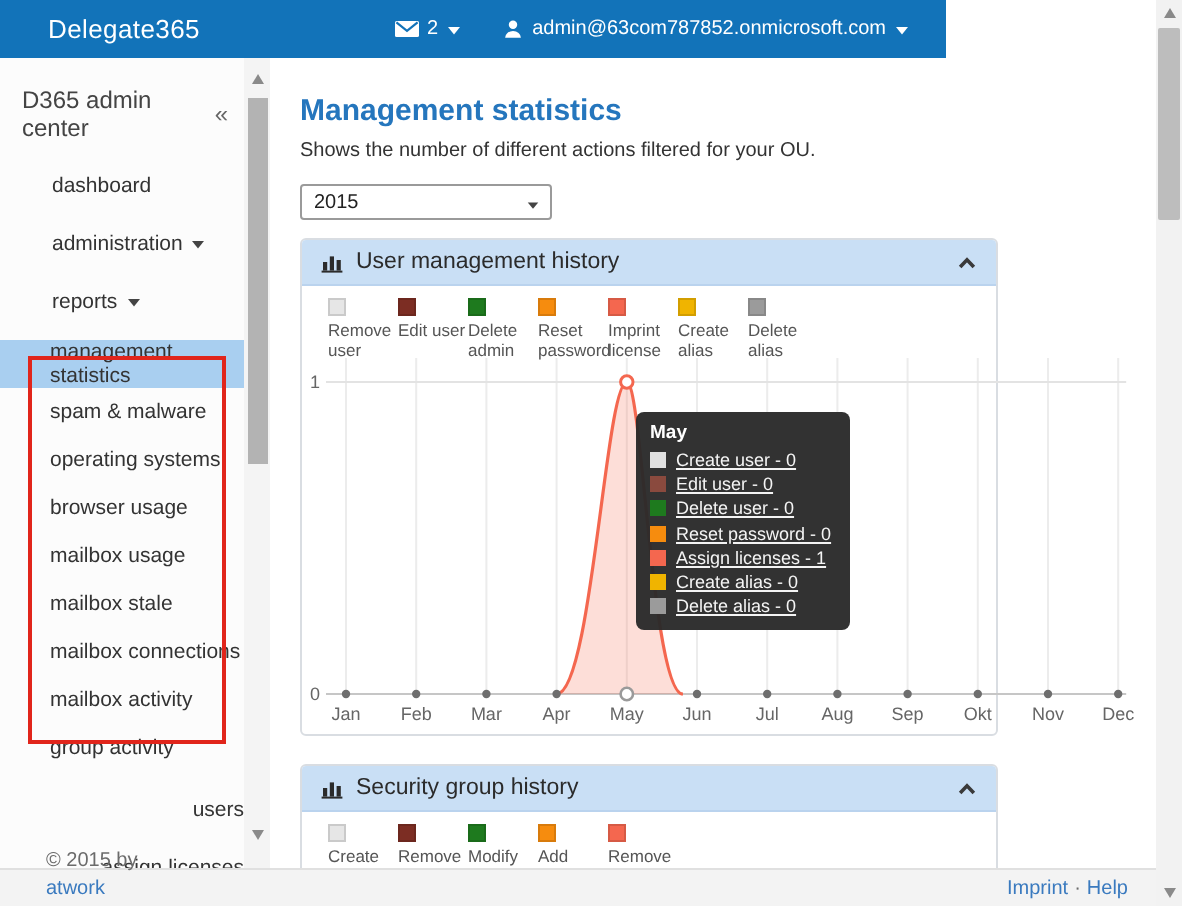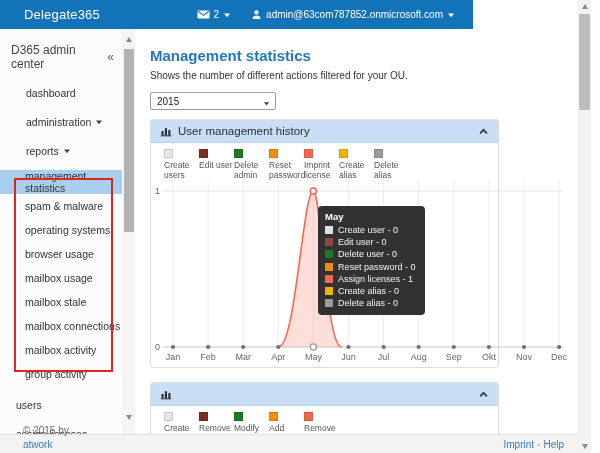--- a/index.html
+++ b/index.html
@@ -34,21 +34,21 @@
   .top-list li { height:20px; margin-bottom:9px; display:flex; align-items:center; padding-left:10px;
     font-size:10.5px; color:#333; cursor:pointer; }
   .s-icon { width:13px; display:flex; color:#3d3d3d; margin-right:3px; }
   .s-caret { margin-left:4px; display:flex; color:#444; }
   .sub-list { margin-top:2px; }
   .sub-list li { height:24px; display:flex; align-items:center; padding-left:25px;
     font-size:10.5px; color:#333; cursor:pointer; }
   .sub-list li.active { background:#a9cff0; }
   .bottom-list { margin-top:9px; }
   .bottom-list li { height:20px; margin-bottom:9px; display:flex; align-items:center; padding-left:0;
-    font-size:10.5px; color:#333; cursor:pointer; }
+    font-size:10.5px; color:#333; cursor:pointer;justify-content:flex-end; }
 
   
   .sidescroll { position:absolute; left:122px; top:29px; width:13px; height:405px; background:#f4f4f4; }
   .ss-up { position:absolute; top:5px; left:0; width:13px; height:10px; display:flex; align-items:center; justify-content:center; }
   .ss-thumb { position:absolute; left:1.5px; top:20px; width:10px; height:183px; background:#b3b3b3; }
   .ss-down { position:absolute; bottom:12px; left:0; width:13px; height:10px; display:flex; align-items:center; justify-content:center; }
 
   
   .main { position:absolute; left:135px; top:29px; width:442px; height:405px; background:#fff; }
   .main-title { margin:18px 0 0 15px; font-size:15px; color:#2576bd; }
@@ -76,21 +76,21 @@
 
   #chart-svg { position:absolute; left:0; top:32px; }
   .axis { font-family:"Liberation Sans",sans-serif; font-size:9px; fill:#666; }
 
   
   .tooltip { position:absolute; left:318px; top:206px; z-index:30; background:rgba(42,42,42,.96);
     border-radius:4px; padding:5px 9px 6px 7px; color:#fff; pointer-events:none; }
   .tt-title { font-size:9.5px; font-weight:bold; margin-bottom:2px; }
   .tt-row { display:flex; align-items:center; height:12.2px; white-space:nowrap; }
   .tt-sq { width:8px; height:8px; margin-right:5px; flex:none; }
-  .tt-text { font-size:9px; color:#f4f4f4; }
+  .tt-text { font-size:9px; color:#f4f4f4;text-decoration:underline; }
 
   
   .footer { position:absolute; left:0; top:434px; width:578px; height:19px; background:#f3f3f3;
     border-top:1px solid #e0e0e0; display:flex; align-items:center; font-size:10px; color:#6b6b6b; z-index:40; }
   .f-left { margin-left:23px; display:flex; gap:3px;flex-direction:column; }
   .f-right { margin-left:auto; margin-right:14px; display:flex; gap:3px; }
   .footer a { color:#3a7abf; text-decoration:none; cursor:pointer; }
 
   
   .annotation-box { position:absolute; left:14px; top:178px; width:99px; height:194px;
@@ -258,21 +258,21 @@
             <svg width="11" height="9" viewBox="0 0 12 10">
               <path d="M2.2 7.2 L6 3.2 L9.8 7.2" fill="none" stroke="currentColor" stroke-width="2"></path>
             </svg>
           </span>
       </div>
       <div class="panel-body">
         <div class="legend">
 
             <div class="lg-item">
               <span class="lg-sq" style="background: rgb(230, 230, 230);"></span>
-              <span class="lg-label">Create users</span>
+              <span class="lg-label">Remove user</span>
             </div>
 
             <div class="lg-item">
               <span class="lg-sq" style="background: rgb(124, 45, 35);"></span>
               <span class="lg-label">Edit user</span>
             </div>
 
             <div class="lg-item">
               <span class="lg-sq" style="background: rgb(30, 122, 30);"></span>
               <span class="lg-label">Delete admin</span>
@@ -349,20 +349,21 @@
     <div class="panel" id="panel2">
       <div class="panel-head">
         <span class="ph-icon">
             <svg width="12" height="12" viewBox="0 0 12 12">
               <rect x="1.5" y="6" width="2.1" height="4.3" fill="currentColor"></rect>
               <rect x="4.9" y="3.2" width="2.1" height="7.1" fill="currentColor"></rect>
               <rect x="8.3" y="5" width="2.1" height="5.3" fill="currentColor"></rect>
               <line x1="0.8" y1="10.8" x2="11.2" y2="10.8" stroke="currentColor" stroke-width="1"></line>
             </svg>
           </span>
+        <span class="ph-title">Security group history</span>
         <span class="ph-chevron">
             <svg width="11" height="9" viewBox="0 0 12 10">
               <path d="M2.2 7.2 L6 3.2 L9.8 7.2" fill="none" stroke="currentColor" stroke-width="2"></path>
             </svg>
           </span>
       </div>
       <div class="panel-body">
         <div class="legend">
 
             <div class="lg-item">

